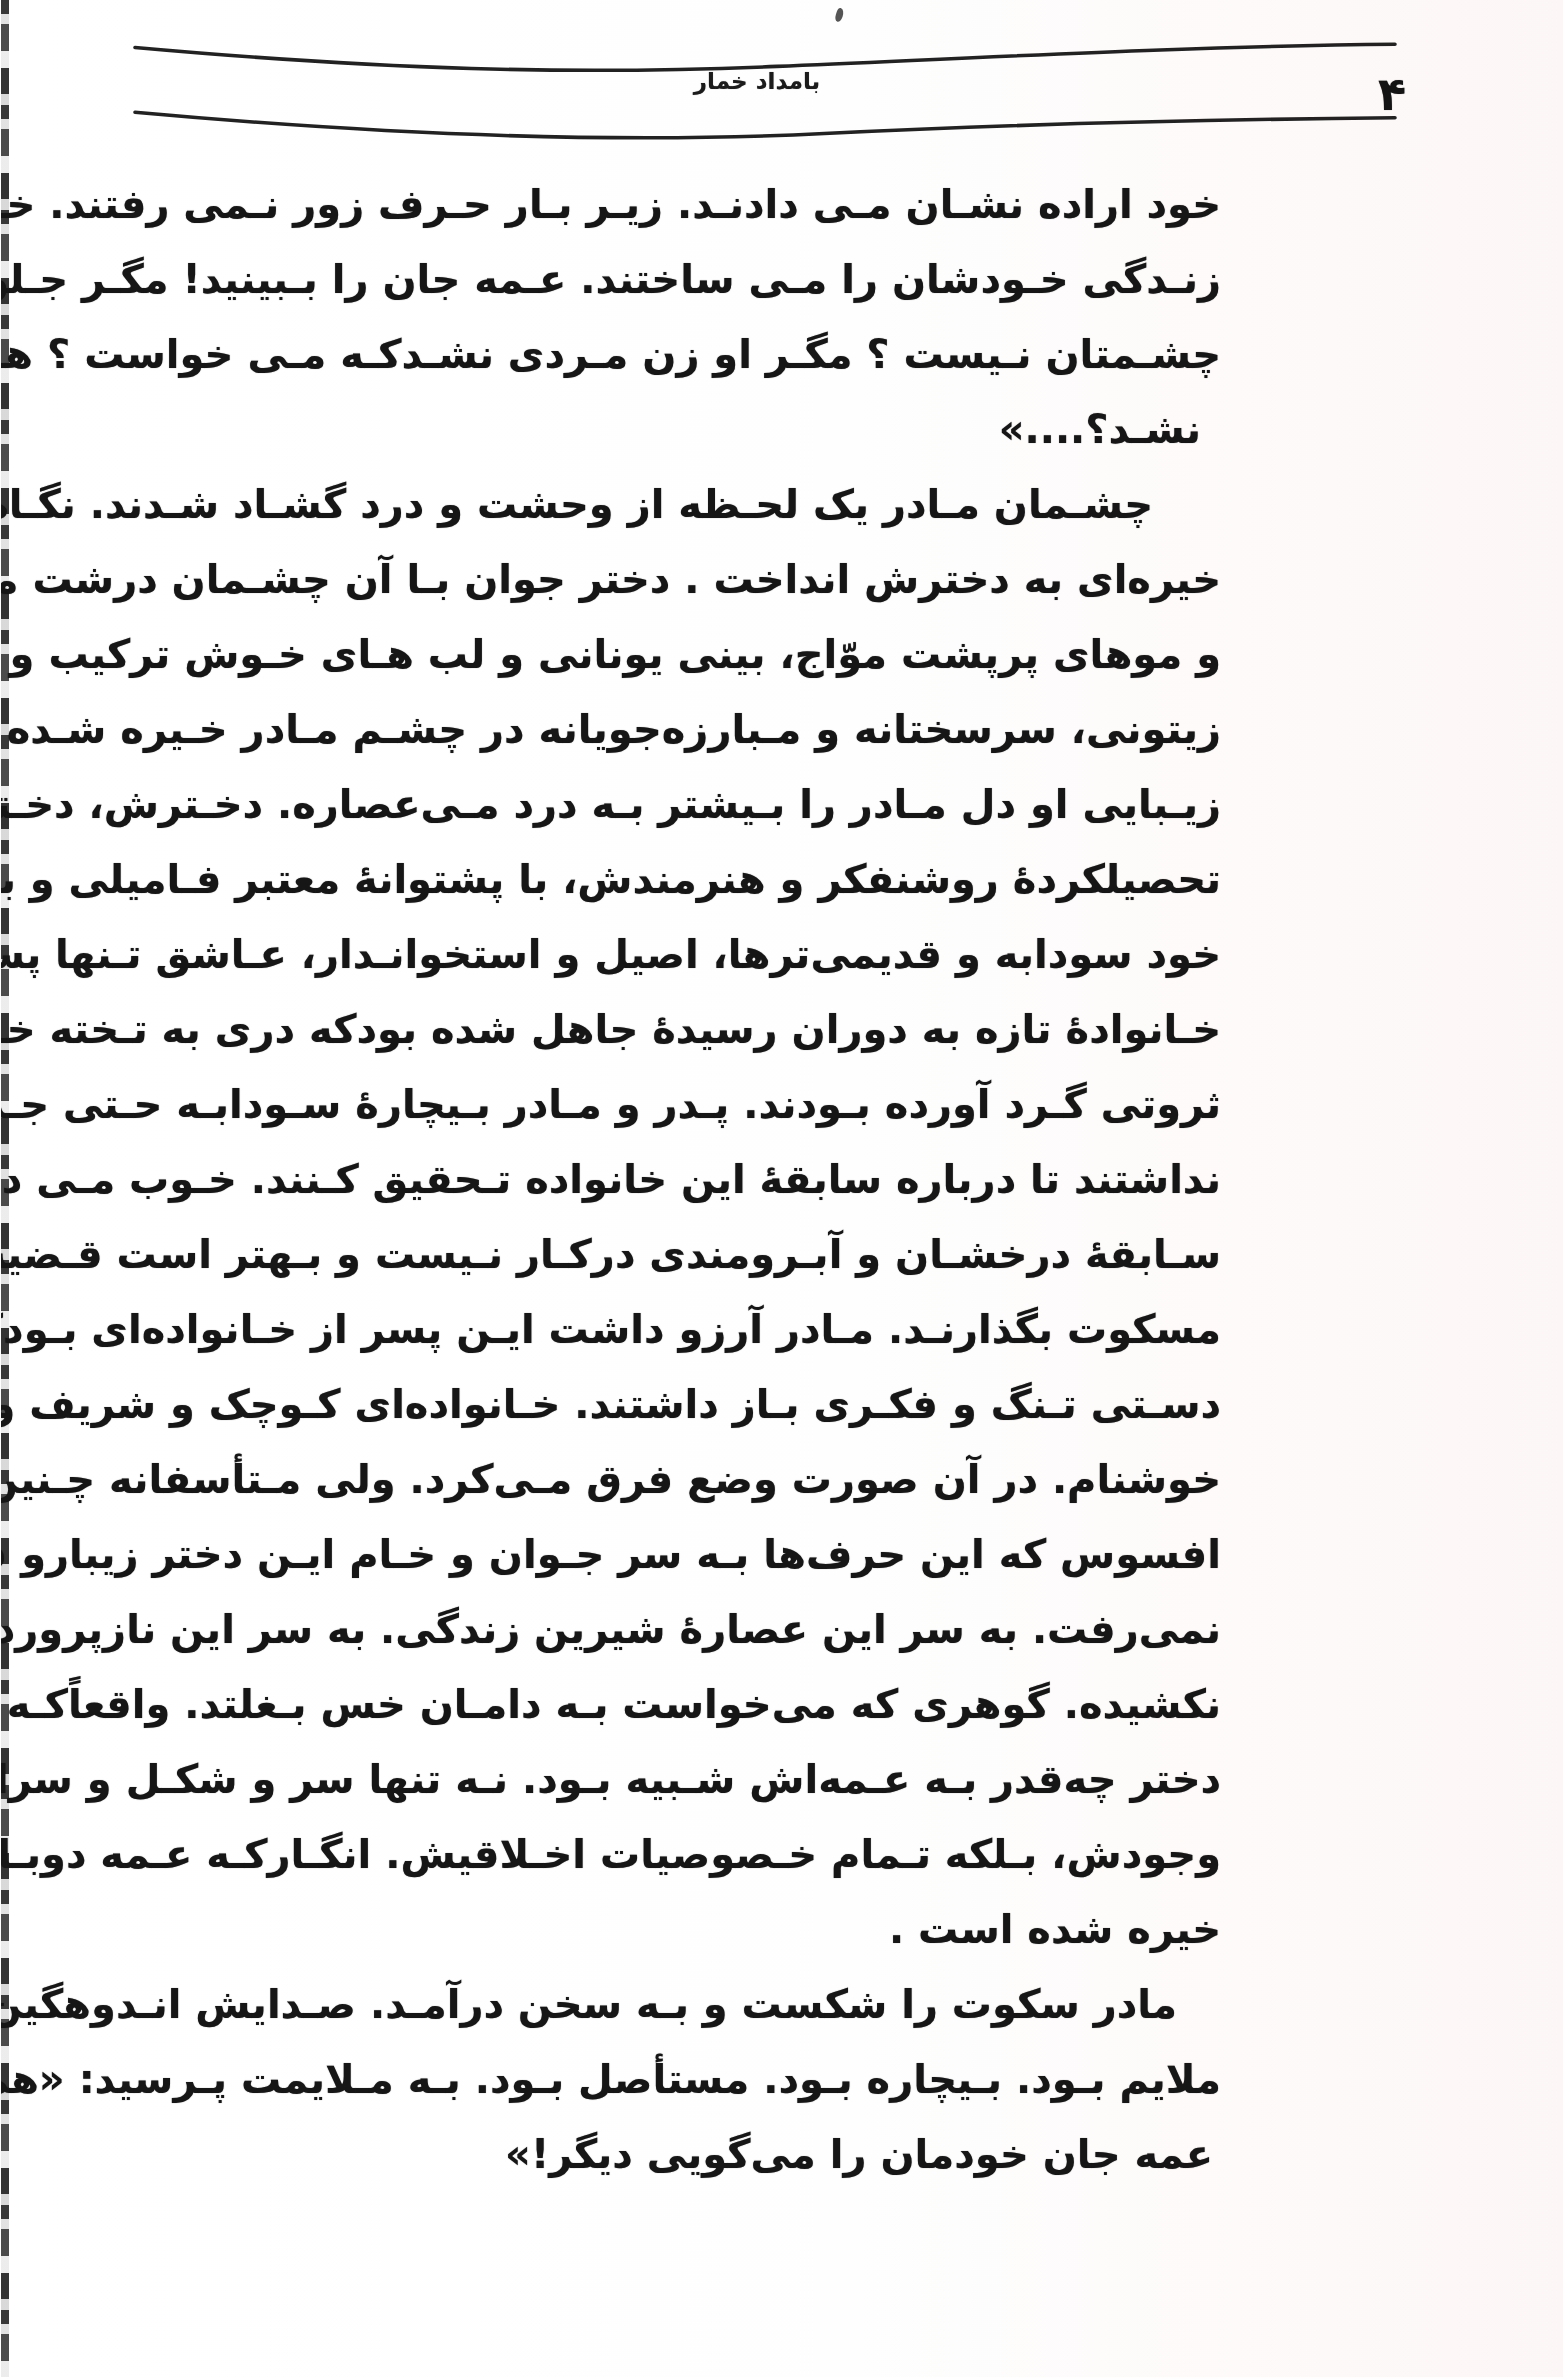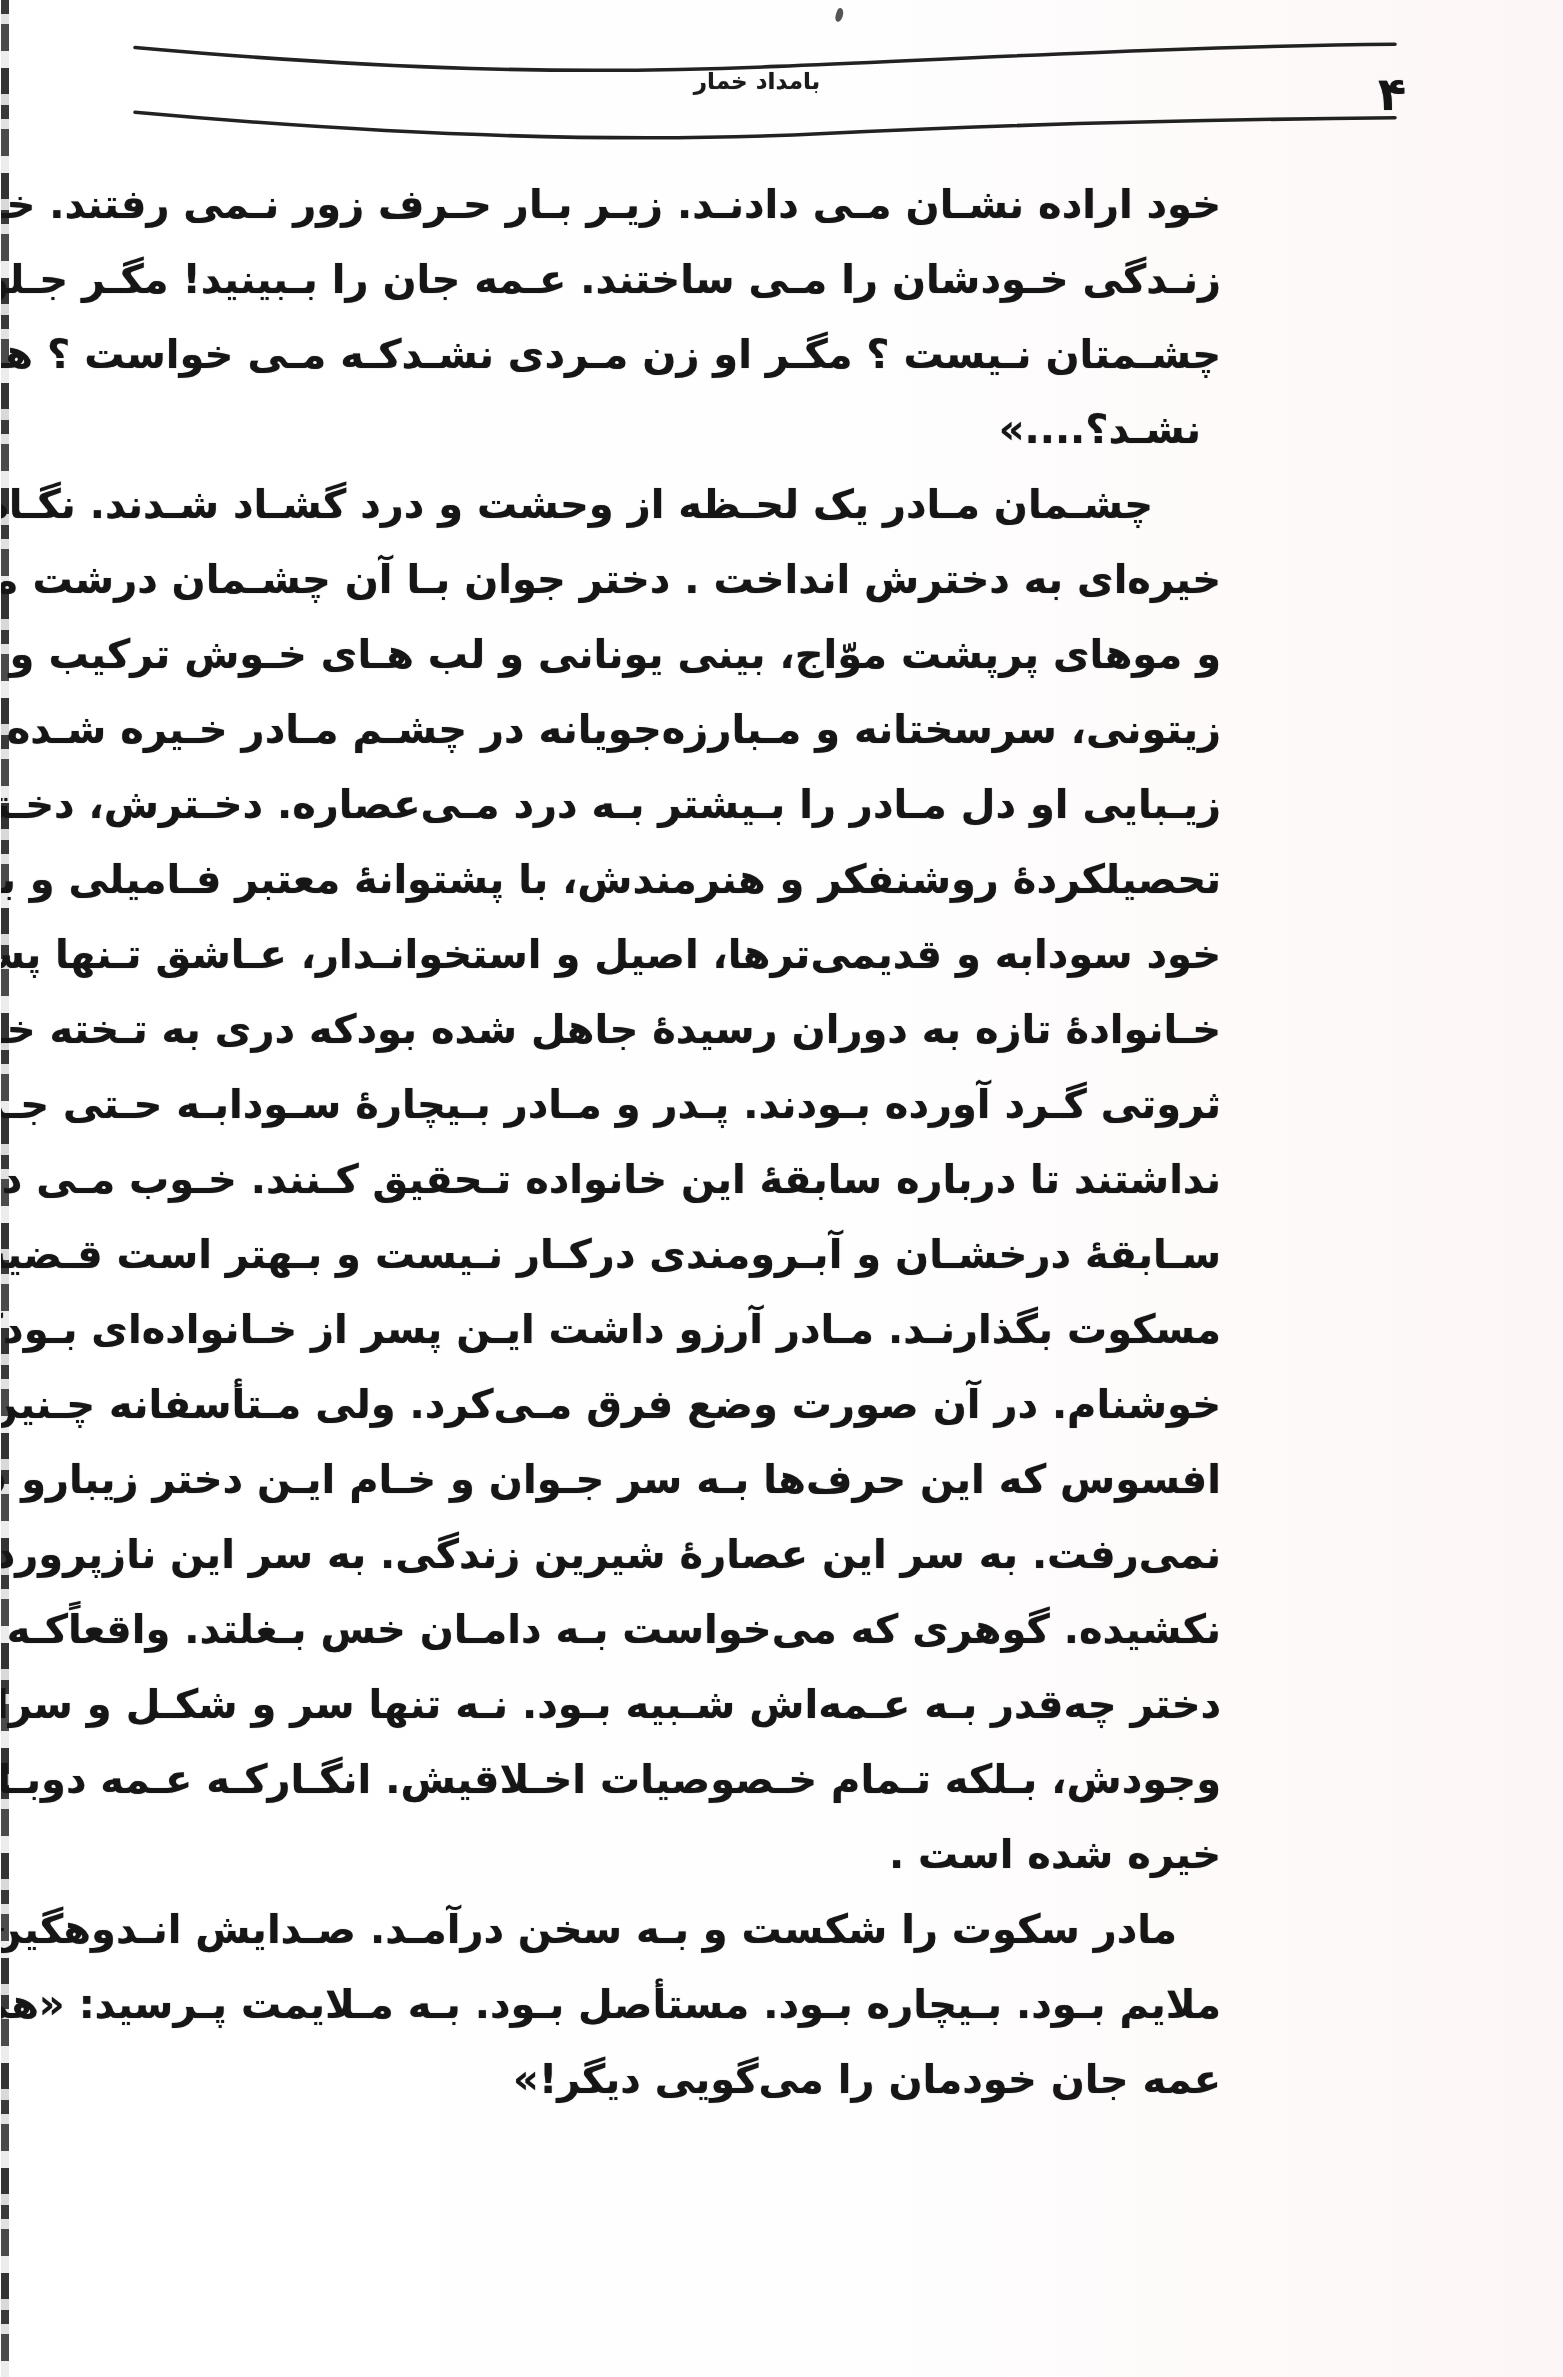--- a/index.html
+++ b/index.html
@@ -35,21 +35,21 @@
     text-shadow:0 0 1px rgba(12,12,12,.5);
   }
   .ln{
     height:75px;line-height:75px;white-space:nowrap;
     text-align:justify;text-align-last:justify;
   }
   .ln.short{text-align:right;text-align-last:right;}
   .ind-p{margin-right:68px;}
   .ind-p2{margin-right:44px;}
   .ind-q{margin-right:20px;}
-  .ind-d{margin-right:0;}
+  .ind-d{margin-right:8px;}
 </style>
 </head>
 <body>
 
 <div class="edge-strip"></div>
 <div class="speck" style="left:836px;top:8px;width:7.1px;height:13.5px;transform:rotate(18deg);"></div>
 
 <svg class="header-rules" width="1564" height="166" viewBox="0 0 1973 210">
   <path d="M 168 60 C 480 88, 720 95, 980 84 C 1260 72, 1520 58, 1762 56" fill="none" stroke="#222222" stroke-width="4.5" stroke-linecap="round"></path>
   <path d="M 168 142 C 500 172, 800 181, 1040 169 C 1300 156, 1540 151, 1762 149" fill="none" stroke="#222222" stroke-width="4.5" stroke-linecap="round"></path>
@@ -68,20 +68,21 @@
   <div class="ln">و موهای پرپشت موّاج، بینی یونانی و لب هـای خـوش ترکیب و پـوست</div>
   <div class="ln">زیتونی، سرسختانه و مـبارزه‌جویانه در چشـم مـادر خـیره شـده بـود.</div>
   <div class="ln">زیـبایی او دل مـادر را بـیشتر بـه درد مـی‌عصاره. دخـترش، دخـتر</div>
   <div class="ln">تحصیلکردهٔ روشنفکر و هنرمندش، با پشتوانهٔ معتبر فـامیلی و بـه قـول</div>
   <div class="ln">خود سودابه و قدیمی‌ترها، اصیل و استخوانـدار، عـاشق تـنها پسر یک</div>
   <div class="ln">خـانوادهٔ تازه به دوران رسیدهٔ جاهل شده بودکه دری به تـخته خـورده و</div>
   <div class="ln">ثروتی گـرد آورده بـودند. پـدر و مـادر بـیچارهٔ سـودابـه حـتی جـرئت</div>
   <div class="ln">نداشتند تا درباره سابقهٔ این خانواده تـحقیق کـنند. خـوب مـی دانسـتند</div>
   <div class="ln">سـابقهٔ درخشـان و آبـرومندی درکـار نـیست و بـهتر است قـضیه را</div>
   <div class="ln">مسکوت بگذارنـد. مـادر آرزو داشت ایـن پسر از خـانواده‌ای بـودکـه</div>
+  <div class="ln">دسـتی تـنگ و فکـری بـاز داشتند. خـانواده‌ای کـوچک و شریف و</div>
   <div class="ln">خوشنام. در آن صورت وضع فرق مـی‌کرد. ولی مـتأسفانه چـنین نـبود.</div>
   <div class="ln">افسوس که این حرف‌ها بـه سر جـوان و خـام ایـن دختر زیبارو فرو</div>
   <div class="ln">نمی‌رفت. به سر این عصارهٔ شیرین زندگی. به سر این نازپروردهٔ سـختی</div>
   <div class="ln">نکشیده. گوهری که می‌خواست بـه دامـان خس بـغلتد. واقعاًکـه ایـن</div>
   <div class="ln">دختر چه‌قدر بـه عـمه‌اش شـبیه بـود. نـه تنها سر و شکـل و سراپـای</div>
   <div class="ln">وجودش، بـلکه تـمام خـصوصیات اخـلاقیش. انگـارکـه عـمه دوبـاره</div>
   <div class="ln short">خیره شده است .</div>
   <div class="ln ind-p2">مادر سکوت را شکست و بـه سخن درآمـد. صـدایش انـدوهگین و</div>
   <div class="ln">ملایم بـود. بـیچاره بـود. مستأصل بـود. بـه مـلایمت پـرسید: «همین</div>
   <div class="ln short ind-d">عمه جان خودمان را می‌گویی دیگر!»</div>

